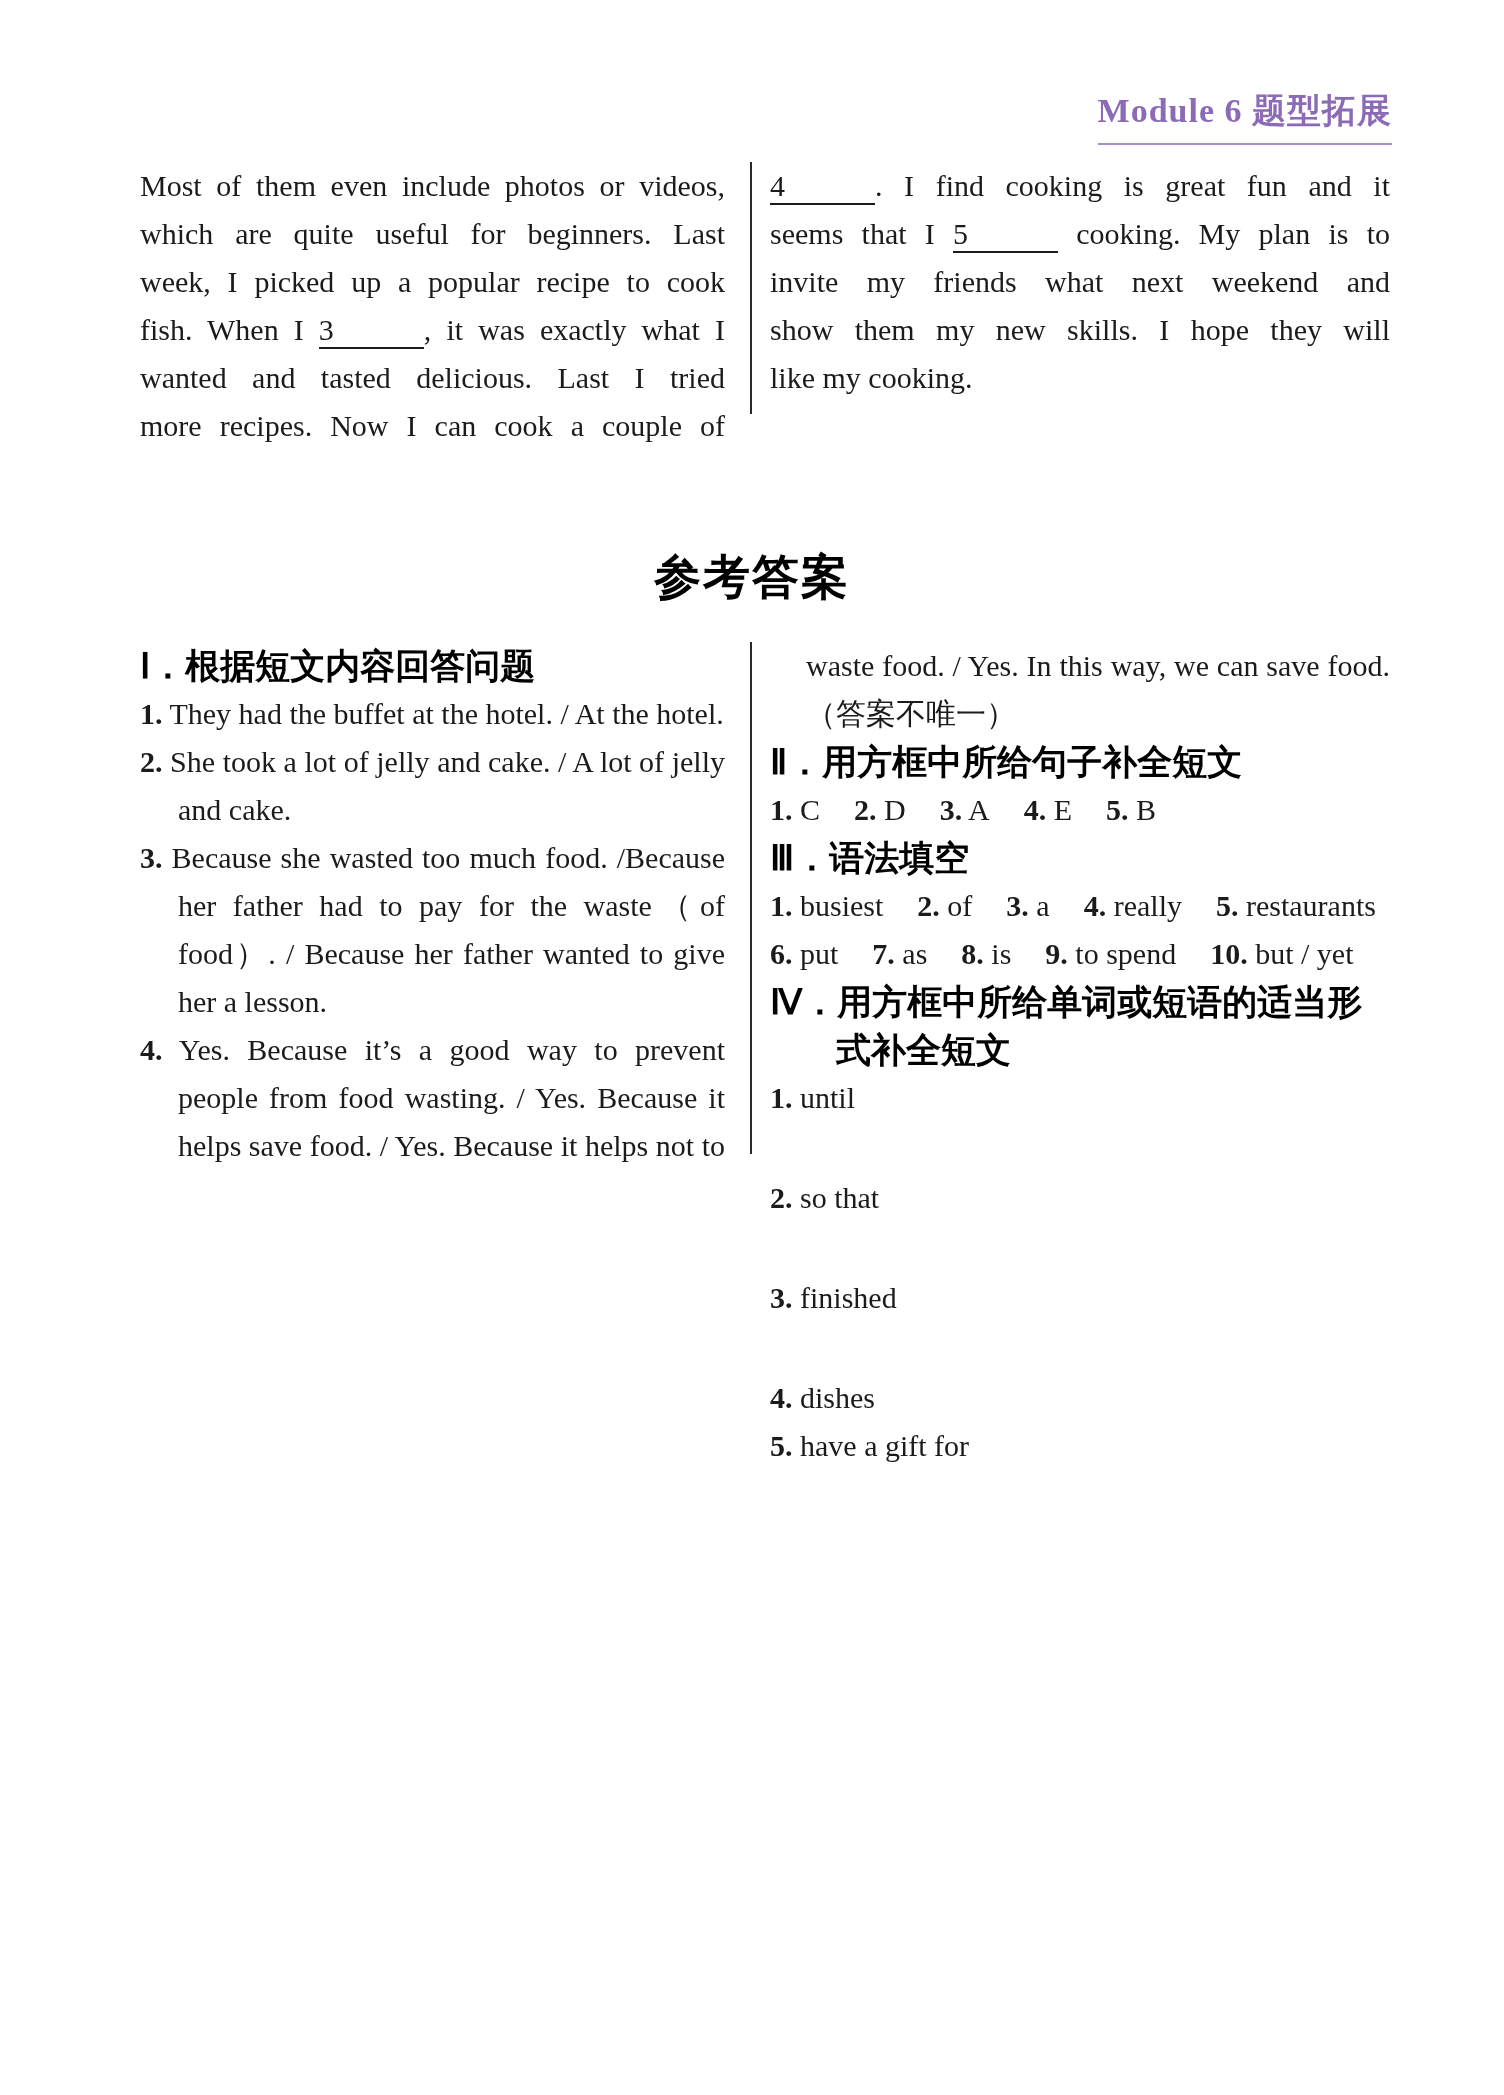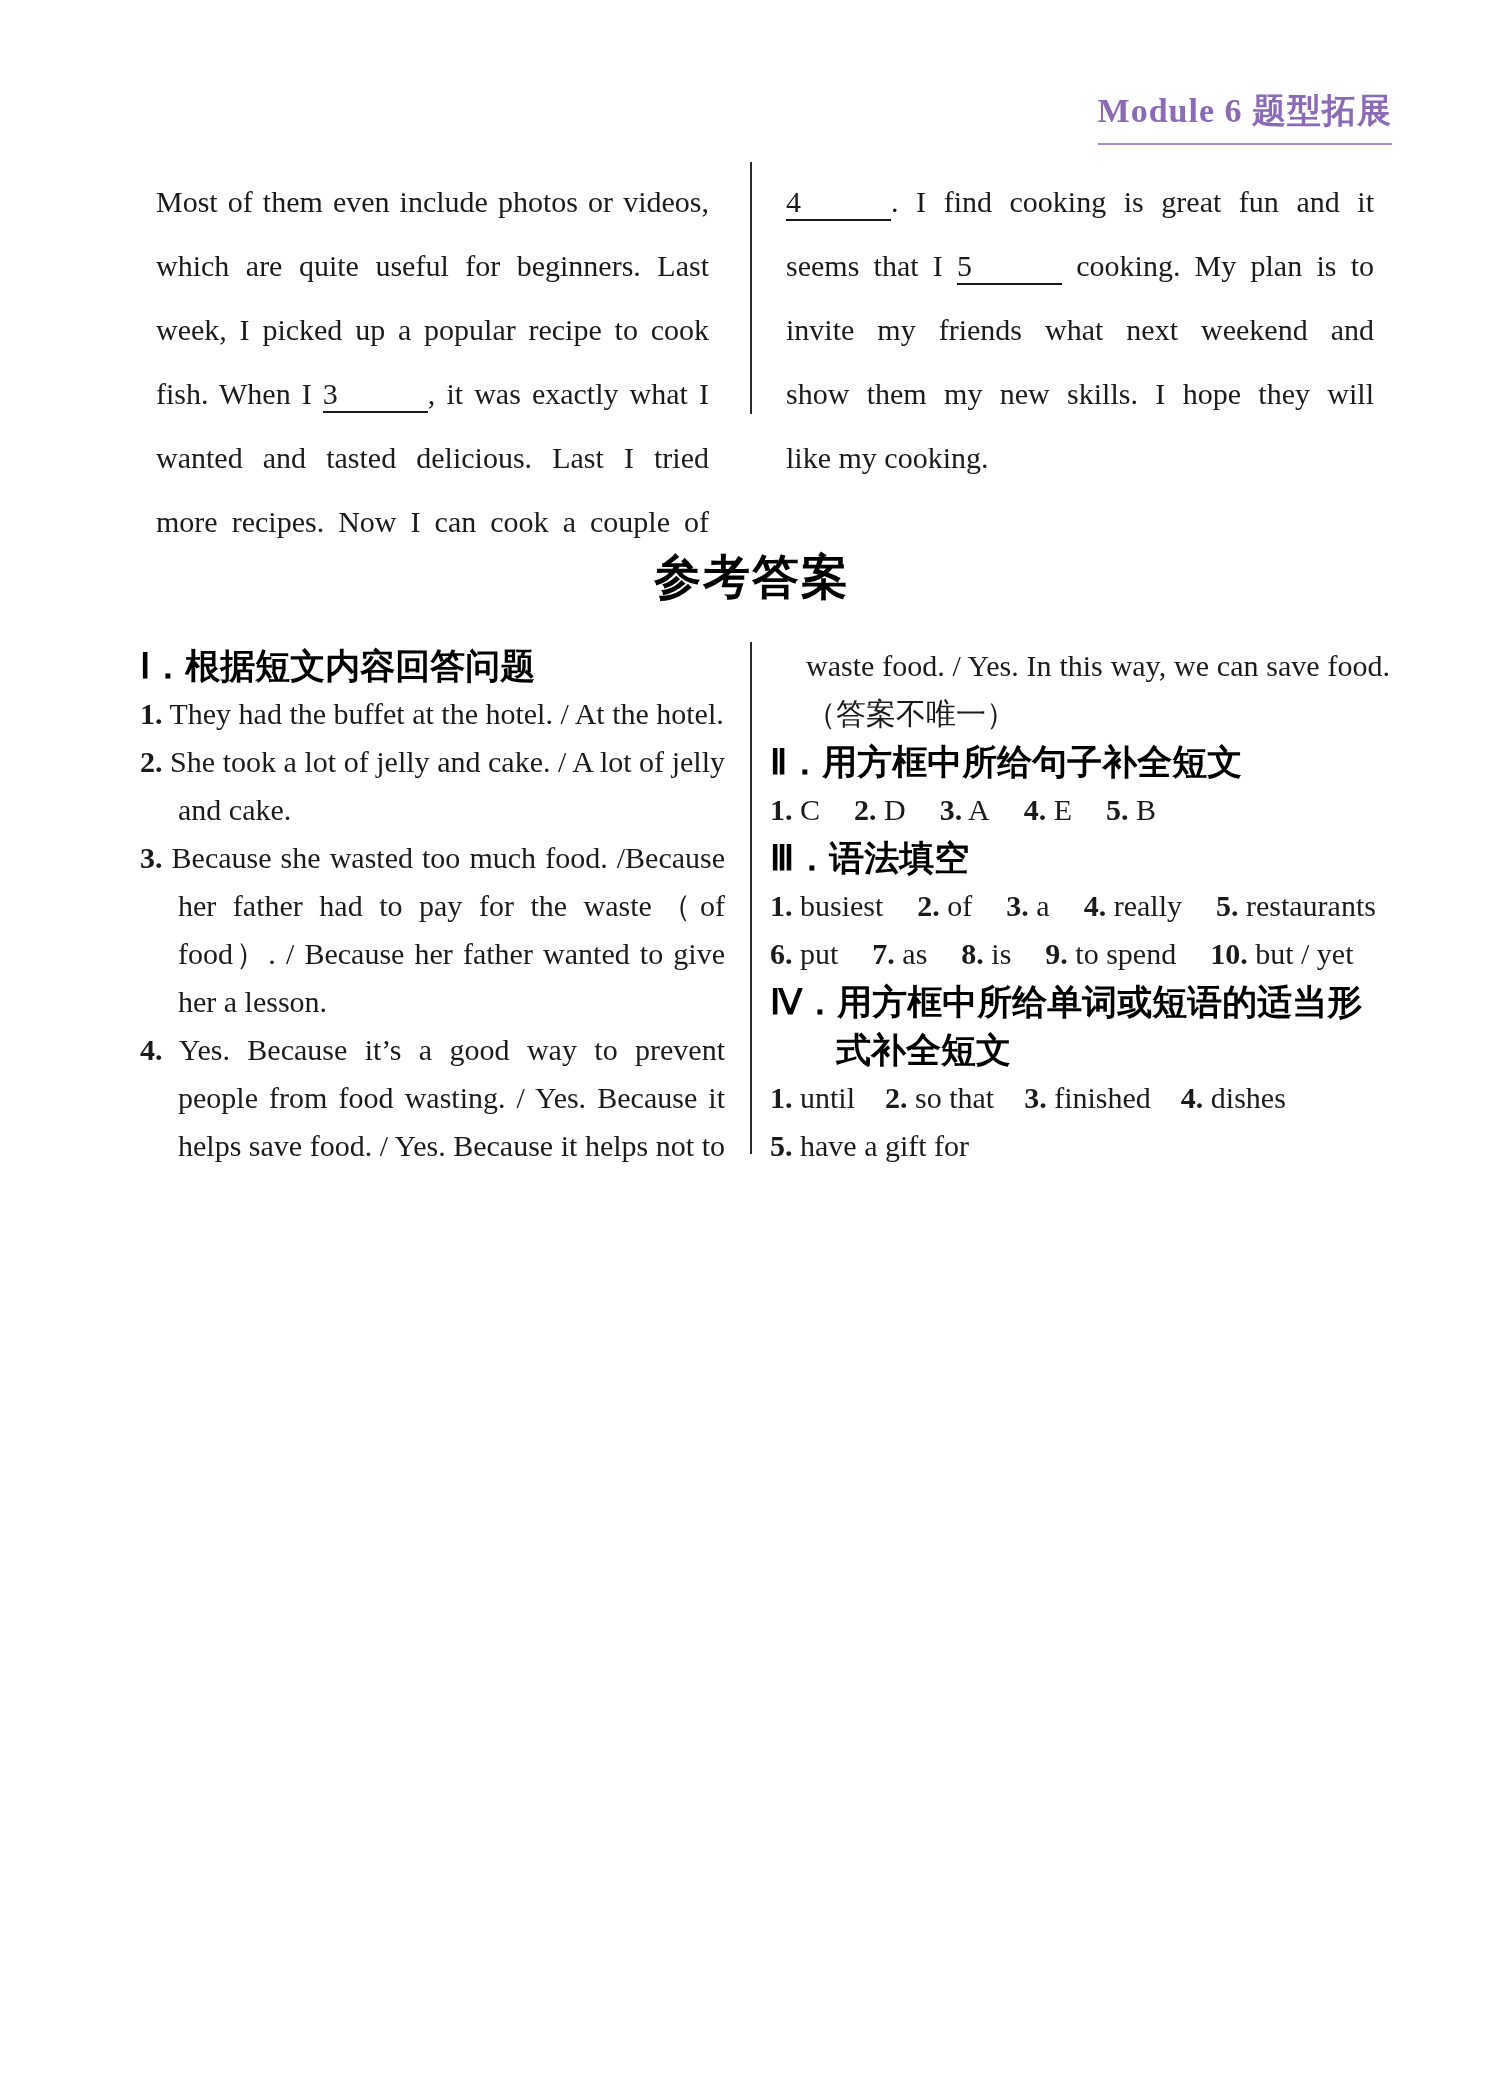--- a/index.html
+++ b/index.html
@@ -40,21 +40,21 @@
     display: flex;
     font-size: 30px;
     line-height: 48px;
   }
   .passage-left  { width: 585px; }
   .passage-right { margin-left: 18px; width: 620px; }
   .vdivider { width: 2px; background: #2a2a2a; flex: none; }
   .divider-top { margin-left: 25px; height: 252px; }
   .divider-ans { margin-left: 25px; height: 512px; }
 
-  .pline { margin: 16px; text-align: justify; text-align-last: justify; }
+  .pline { margin: 0; text-align: justify; text-align-last: justify; }
   .pline.no-just { text-align-last: left; }
   .blank {
     display: inline-block;
     min-width: 105px;
     text-align: center;
     border-bottom: 2px solid #1b1b1b;
     height: 36px;
     line-height: 38px;
     vertical-align: baseline;
   }
@@ -104,21 +104,21 @@
   }
   .ans-item.cont-out { text-align-last: justify; }
   .ans-cont {
     margin: 0;
     padding-left: 36px;
     text-align: justify;
   }
   .num { font-weight: 700; }
 
   .ans-row { display: flex; gap: 34px; align-items: baseline; }
-  .ans-row.row-wide { gap: 30px; }
+  .ans-row.row-wide { gap: 52px; flex-direction: column; }
   .pair { white-space: nowrap; }
 </style>
 </head>
 <body>
 
 <div class="page">
 
   <div class="page-header">
     <span class="header-title">Module 6 题型拓展</span>
   </div>

